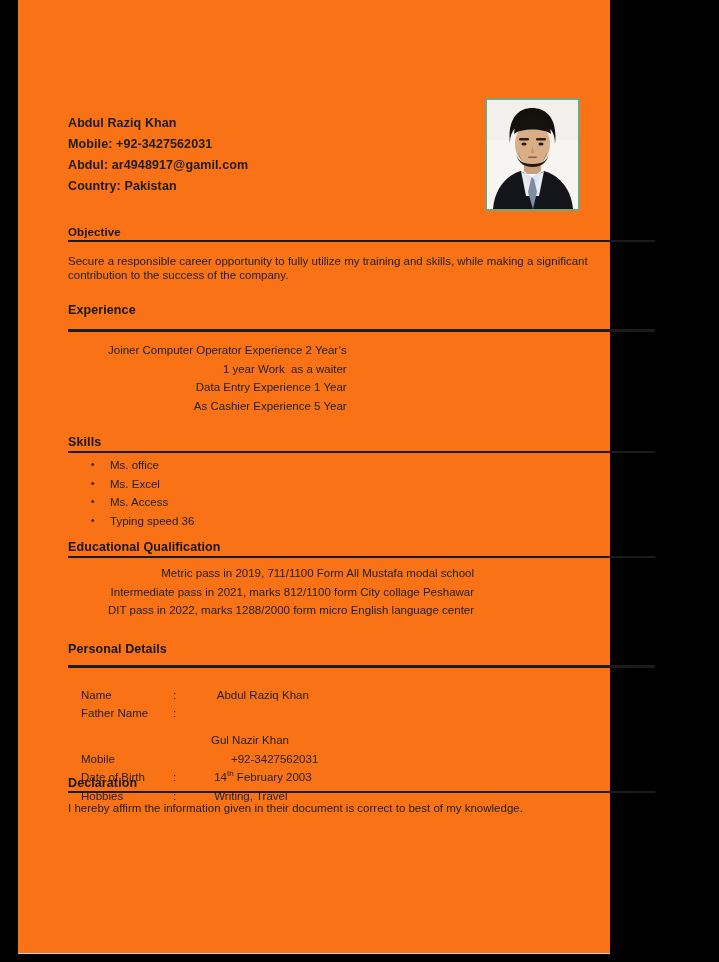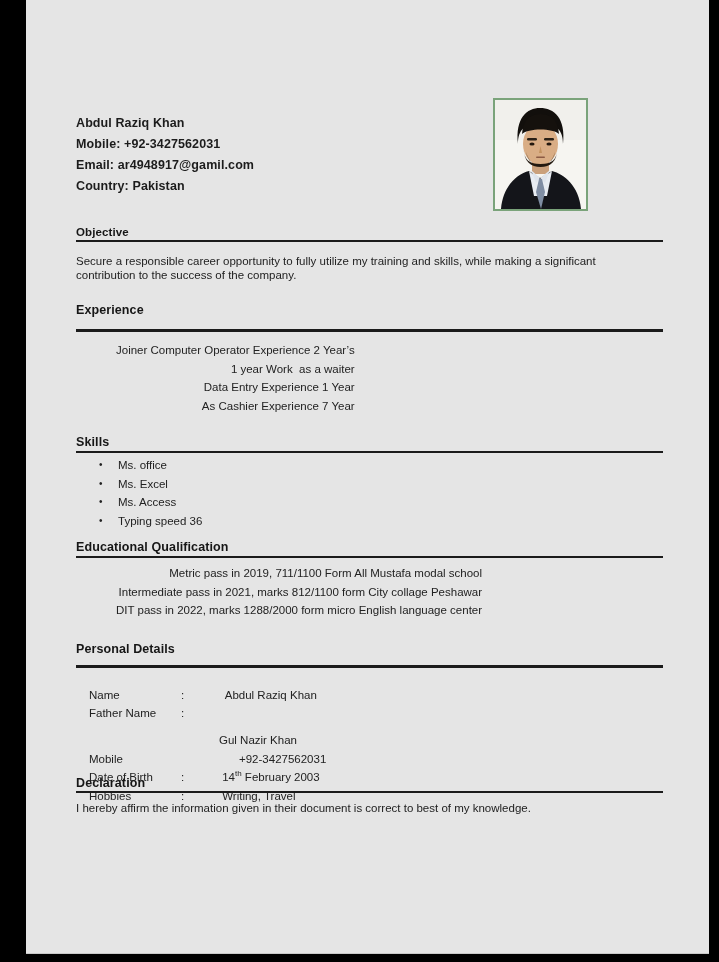--- a/index.html
+++ b/index.html
@@ -6,23 +6,23 @@
   body {
     width: 719px; height: 962px;
     background: #000;
     position: relative;
     overflow: hidden;
     font-family: "Liberation Sans", sans-serif;
     -webkit-font-smoothing: antialiased;
   }
   .page {
     position: absolute;
-    left: 26px; top: 0;
-    width: 683px; height: 953px;
-    background: #e5e5e5;
+    left: 18px; top: 0;
+    width: 592px; height: 953px;
+    background: #f97316;
     border-bottom: 1px solid #c9c9c9;
   }
   
   .contact {
     position: absolute; left: 50px; top: 113px;
     font-weight: bold; font-size: 12.5px; line-height: 21px;
     color: #1c1c1c; letter-spacing: 0.1px;
   }
   .photo-frame {
     position: absolute; left: 467px; top: 98px;
@@ -63,21 +63,21 @@
   .p-row sup { font-size: 8px; line-height: 0; }
 </style>
 </head>
 <body>
 
 <div class="page">
 
   <div class="contact">
     <div>Abdul Raziq Khan</div>
     <div>Mobile: +92-3427562031</div>
-    <div>Email: ar4948917@gamil.com</div>
+    <div>Abdul: ar4948917@gamil.com</div>
     <div>Country: Pakistan</div>
   </div>
 
   <div class="photo-frame">
     <svg width="91" height="109" viewBox="0 0 91 109">
       <rect x="0" y="0" width="91" height="109" fill="#f6f5f1"></rect>
       <rect x="0" y="0" width="91" height="40" fill="#f1f0ec"></rect>
 
       <rect x="37" y="58" width="17" height="16" fill="#caa07c"></rect>
 
@@ -114,21 +114,21 @@
   <div class="sec-heading small" style="top:225px">Objective</div>
   <div class="rule" style="top:240px"></div>
   <div class="body-text" style="left:50px; top:254px; width:548px">Secure a responsible career opportunity to fully utilize my training and skills, while making a significant contribution to the success of the company.</div>
 
   <div class="sec-heading" style="top:303px">Experience</div>
   <div class="rule thick" style="top:329px"></div>
   <div class="plain-list" style="left:90px; top:341px">
       <div class="list-line">Joiner Computer Operator Experience 2 Year’s</div>
       <div class="list-line">1 year Work  as a waiter</div>
       <div class="list-line">Data Entry Experience 1 Year</div>
-      <div class="list-line">As Cashier Experience 7 Year</div>
+      <div class="list-line">As Cashier Experience 5 Year</div>
     </div>
 
   <div class="sec-heading" style="top:435px">Skills</div>
   <div class="rule" style="top:451px"></div>
   <div class="bullet-list" style="left:73px; top:456px">
       <div class="bullet-line">
         <span class="bullet-dot">•</span>
         <span>Ms. office</span>
       </div>
       <div class="bullet-line">

